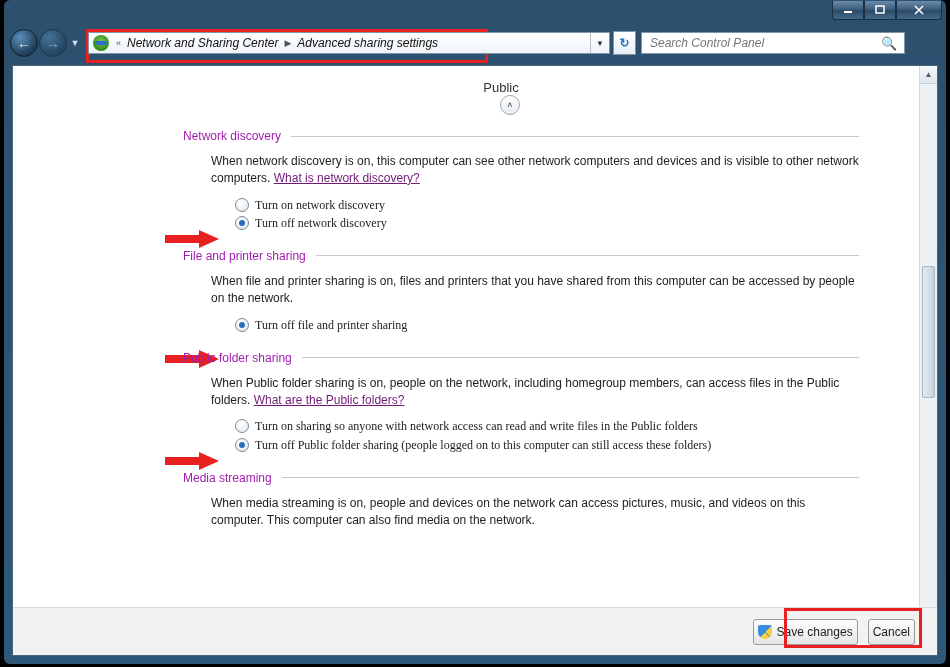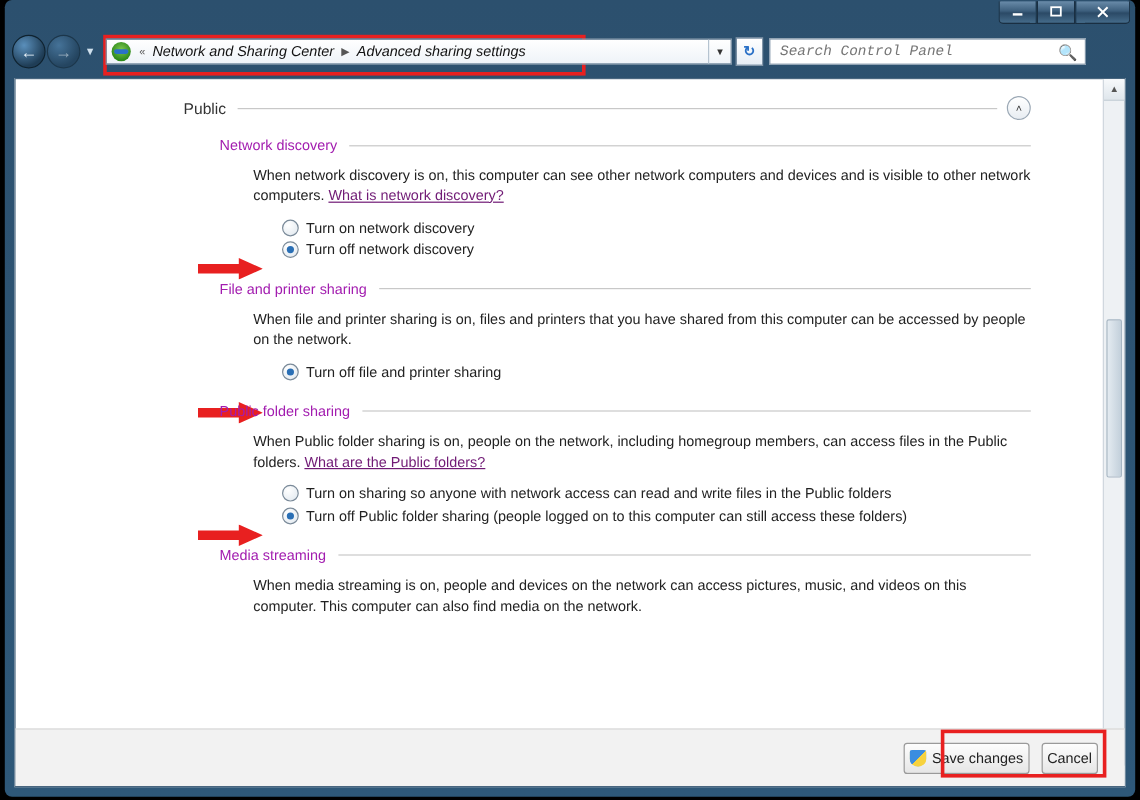--- a/index.html
+++ b/index.html
@@ -180,21 +180,21 @@
     padding: 0 6px;
     box-sizing: border-box;
     position: relative;
   }
   .search-box input {
     border: none;
     outline: none;
     width: 230px;
     font-style: italic;
     color: #404040;
-    font-family: Liberation Mono, monospace;
+    font-family: Liberation Sans, sans-serif;
     font-size: 12px;
     background: transparent;
   }
   .search-icon {
     color: #3b7bbf;
     font-size: 13px;
   }
   .client {
     position: absolute;
     left: 8px;
@@ -247,20 +247,21 @@
     background: linear-gradient(to right, #e4ebf1, #c3d0db);
     border: 1px solid #a7b6c3;
     border-radius: 2px;
   }
   .profile-head {
     display: flex;
     align-items: center;
     margin-left: 100px;
     margin-right: 30px;
     margin-bottom: 14px;
+    flex-direction: column;
   }
   .profile-head .label {
     font-size: 13px;
     color: #333;
     margin-right: 10px;
   }
   .profile-head .line {
     flex: 1;
     height: 1px;
     background: #c8c8c8;
@@ -334,20 +335,21 @@
     content: "";
     position: absolute;
     left: 3px; top: 3px;
     width: 6px; height: 6px;
     border-radius: 50%;
     background: #2a6fb5;
   }
   .radio-label {
     color: #222;
     line-height: 1.35;
+    font-family: Liberation Serif, serif;
   }
   .red-arrow {
     position: absolute;
     width: 54px;
     height: 18px;
     pointer-events: none;
   }
   .red-arrow svg { width: 100%; height: 100%; display: block; }
   .footer {
     position: absolute;

